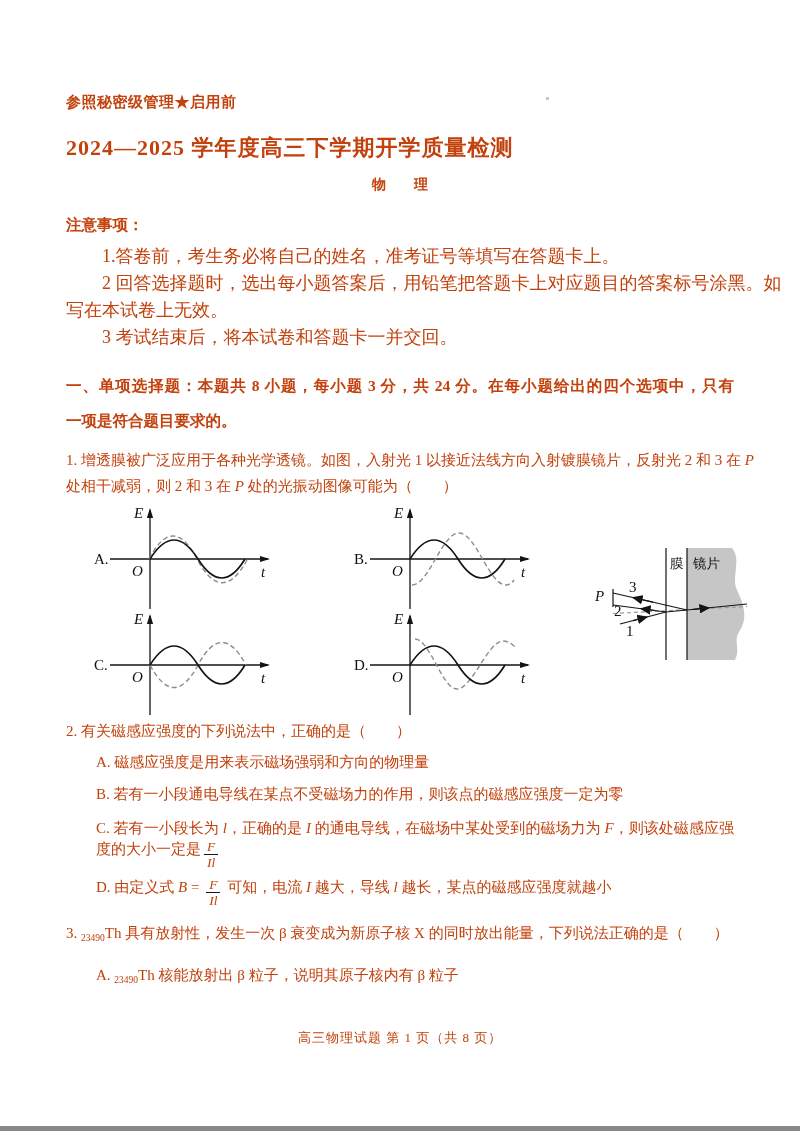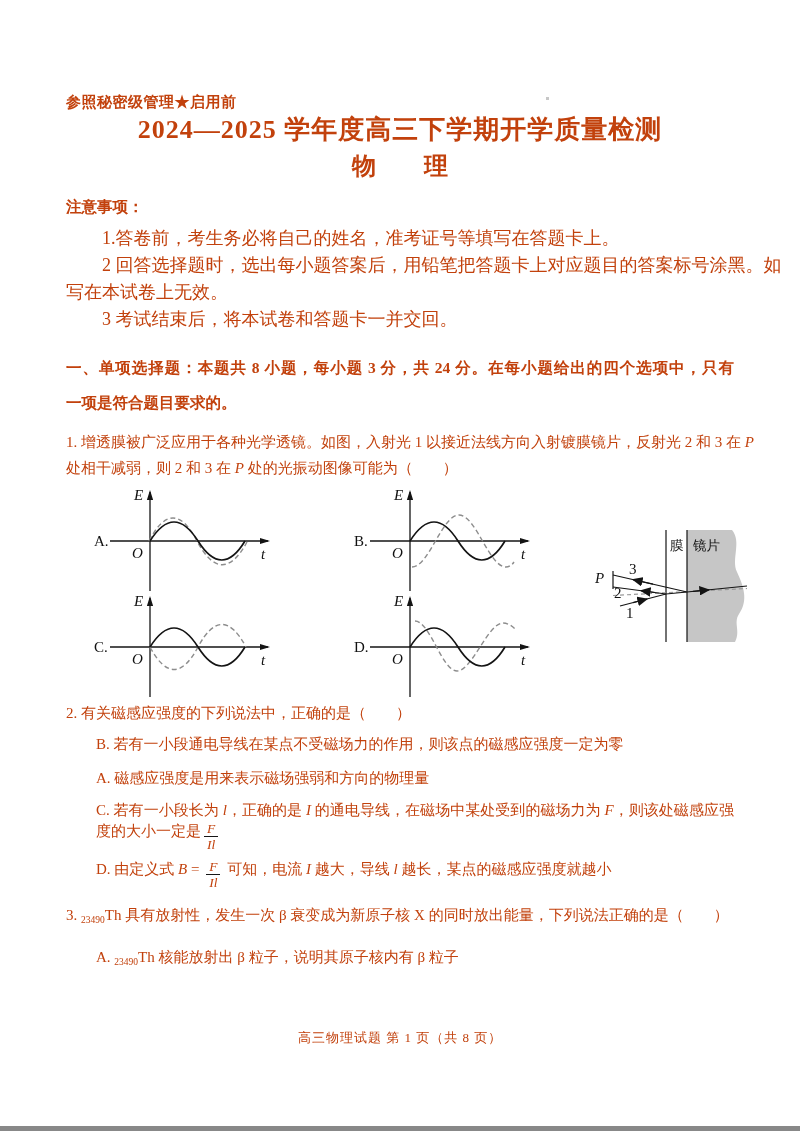--- a/index.html
+++ b/index.html
@@ -14,29 +14,28 @@
     overflow:hidden;
   }
   .content { padding:0 66px; }
 
   .secret {
     margin-top:94px;
     font-size:15px; font-weight:bold; line-height:17px;
     letter-spacing:0.5px;
   }
   .title {
-    margin-top:4px;
-    text-align:center;
-    font-size:26px; font-weight:600; line-height:30px;
+    margin-top:22px;
+    font-size:22px; font-weight:600; line-height:30px;
     letter-spacing:1px;
   }
   .subject {
     margin-top:7px;
     text-align:center;
-    font-size:24px; font-weight:600; line-height:29px;
+    font-size:14px; font-weight:600; line-height:29px;
   }
   .notice-head {
     margin-top:17px;
     font-size:15.5px; font-weight:bold; line-height:18px;
   }
   p.body-par { font-size:18px; line-height:27px; }
   .mt10 { margin-top:9px; }
   .fline { display:block; text-align:justify; text-align-last:justify; white-space:nowrap; }
   .pline { display:block; }
   .ind  { text-indent:2em; }
@@ -206,22 +205,22 @@
         <line class="ray" x1="110" y1="77.4" x2="126" y2="75.8" marker-end="url(#ah)"></line>
 
         <text class="svgopt" x="46" y="60">3</text>
         <text class="svgopt" x="31" y="84">2</text>
         <text class="svgopt" x="43" y="104">1</text>
       </svg>
     </div>
 
     <div class="question">
       <p class="q-stem"><span>2. 有关磁感应强度的下列说法中，正确的是（　　）</span></p>
+      <p class="option"><span>A. 磁感应强度是用来表示磁场强弱和方向的物理量</span></p>
       <p class="option" style="margin-bottom:13px"><span>B. 若有一小段通电导线在某点不受磁场力的作用，则该点的磁感应强度一定为零</span></p>
-      <p class="option"><span>A. 磁感应强度是用来表示磁场强弱和方向的物理量</span></p>
       <p class="option opt-tall"><span>C. 若有一小段长为 </span><span class="it">l</span><span>，正确的是 </span><span class="it">I</span><span> 的通电导线，在磁场中某处受到的磁场力为 </span><span class="it">F</span><span>，则该处磁感应强度的大小一定是</span><span class="frac"><span class="fnum">F</span><span class="fden">Il</span></span></p>
       <p class="option opt-tall"><span>D. 由定义式 </span><span class="it">B</span><span> = </span><span class="frac"><span class="fnum">F</span><span class="fden">Il</span></span><span> 可知，电流 </span><span class="it">I</span><span> 越大，导线 </span><span class="it">l</span><span> 越长，某点的磁感应强度就越小</span></p>
     </div>
 
     <div class="question q3">
       <p class="q-stem"><span>3. </span><span class="nuc"><span class="pre">
               <span>234</span>
               <span>90</span>
             </span><span class="sym">Th</span></span><span> 具有放射性，发生一次 β 衰变成为新原子核 X 的同时放出能量，下列说法正确的是（　　）</span></p>
       <p class="option"><span>A. </span><span class="nuc"><span class="pre">

